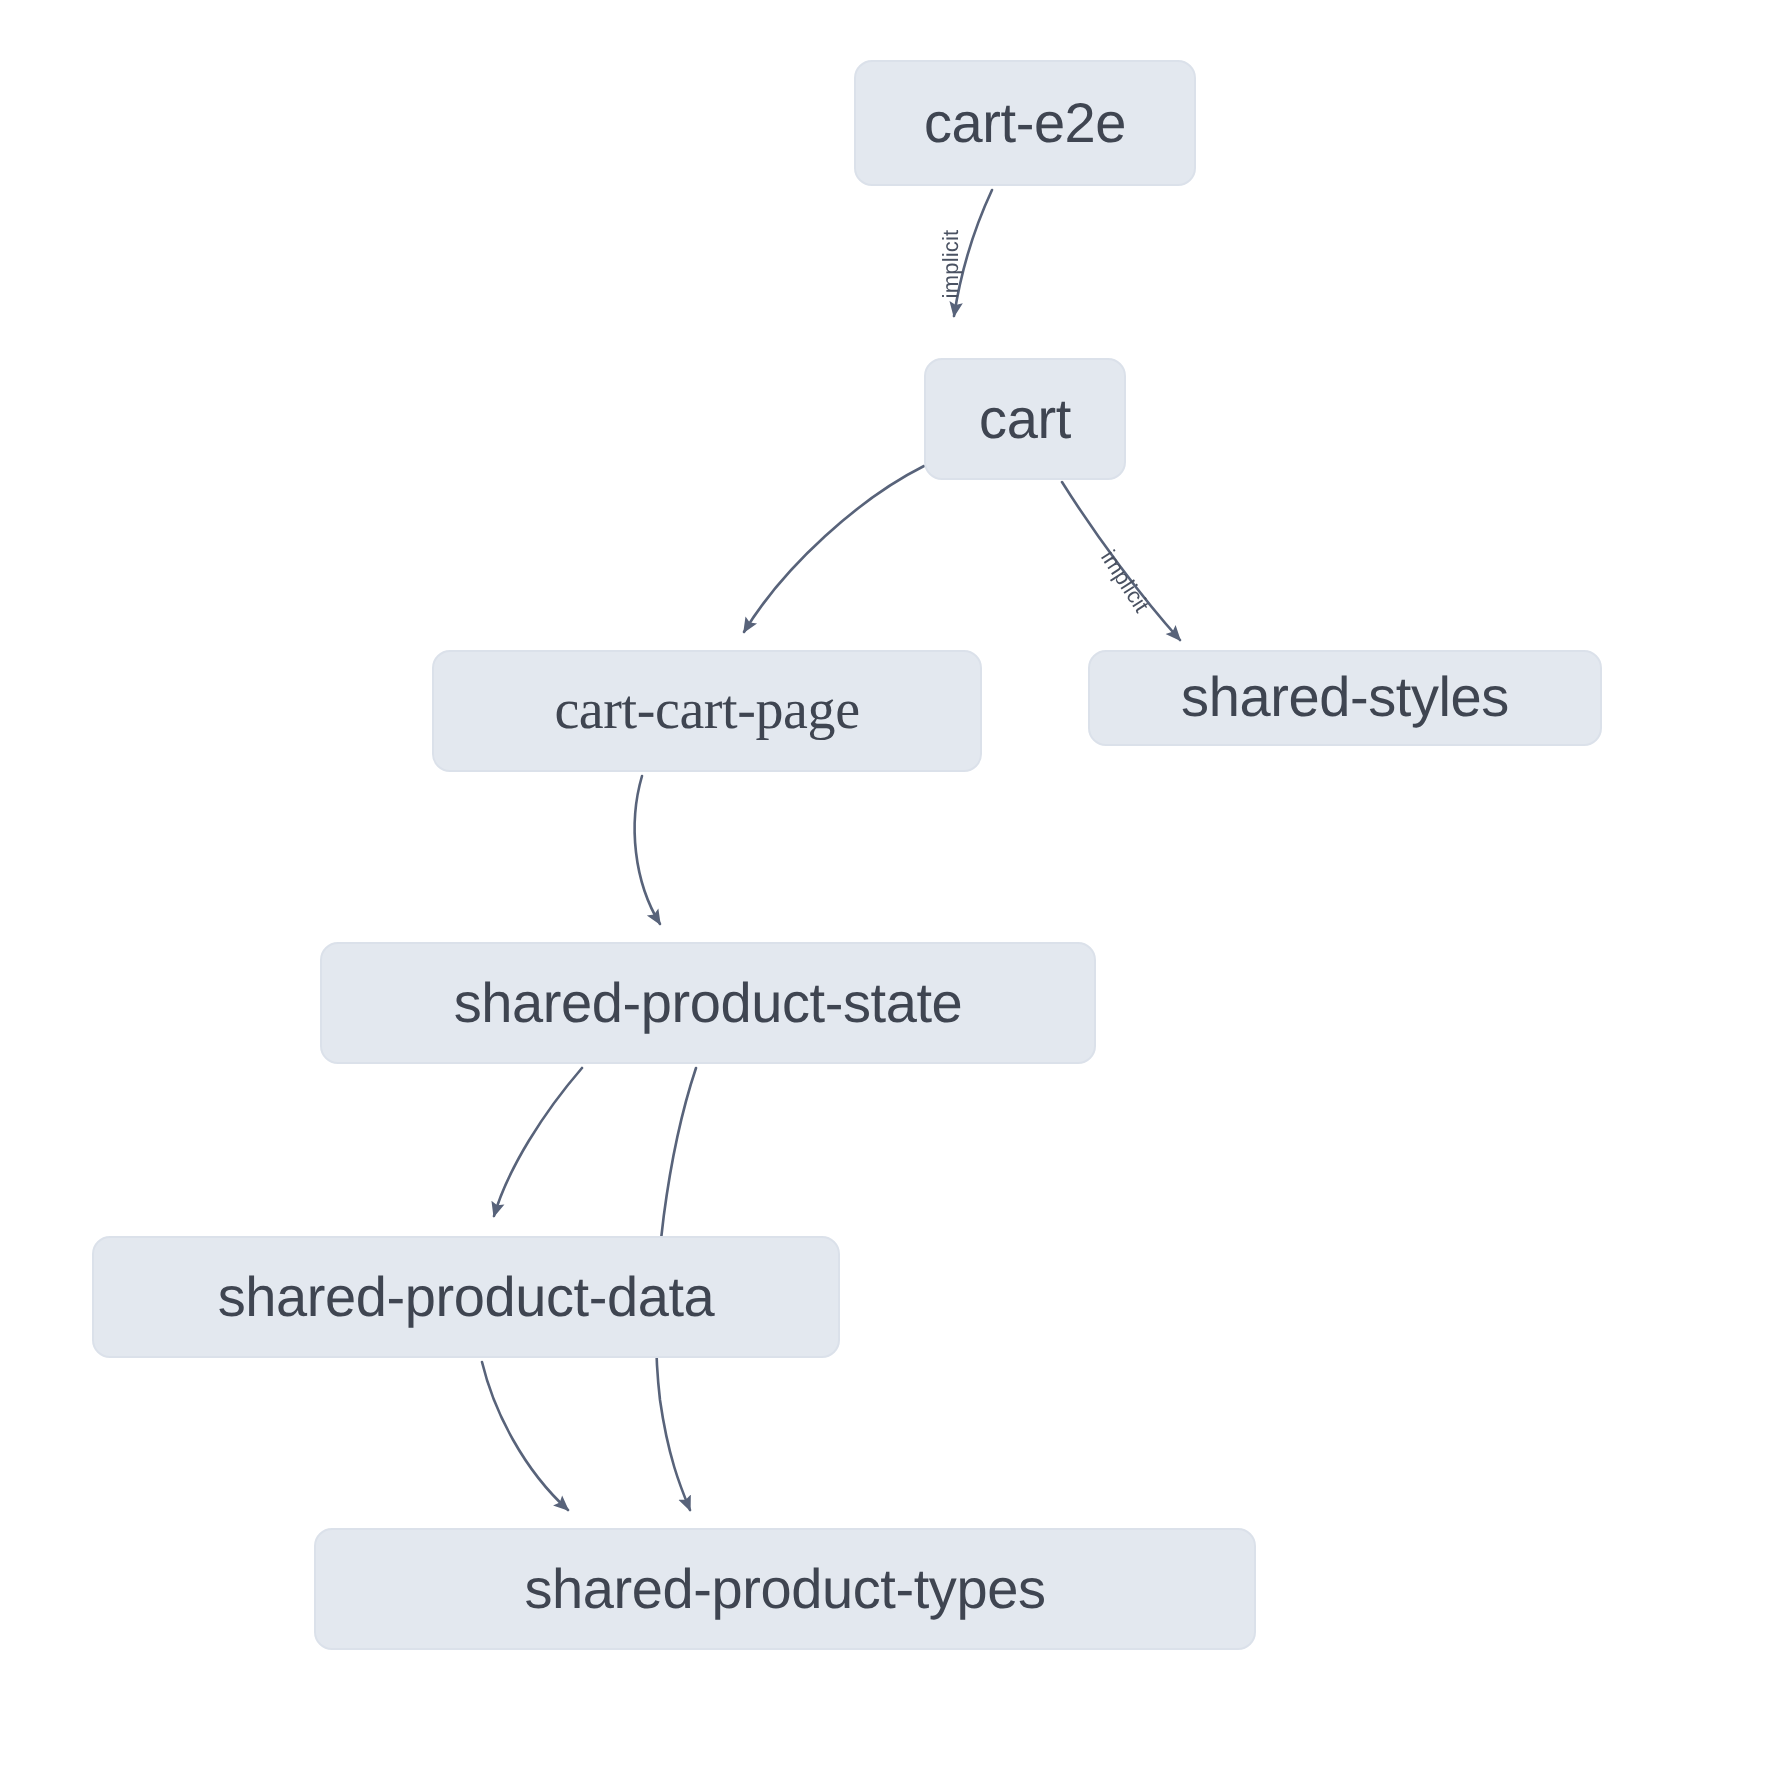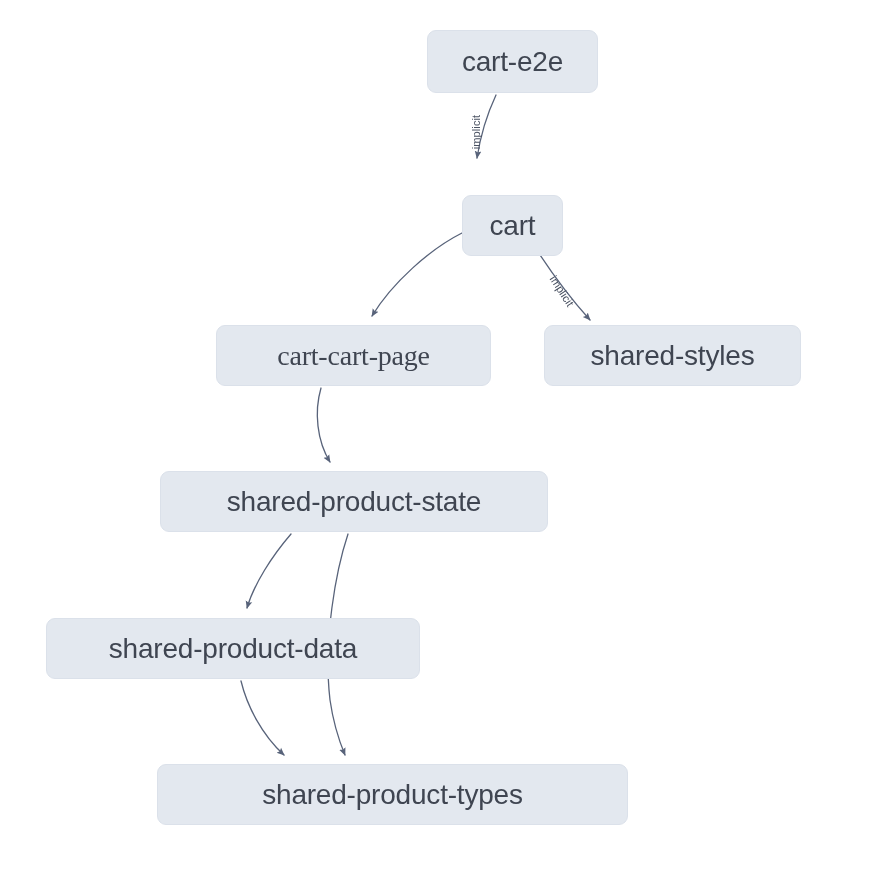--- a/index.html
+++ b/index.html
@@ -83,29 +83,29 @@
       <path d="M 348,534 C 336,570 323,640 330,700 C 334,728 340,743 345,755" marker-end="url(#arrowhead)"></path>
 
       <path d="M 241,681 C 247,706 262,735 284,755" marker-end="url(#arrowhead)"></path>
     </g>
   </svg>
 
   <div class="graph-node" style="left:427px; top:30px; width:171px; height:63px; font-size:28px;">
     <span class="node-label">cart-e2e</span>
   </div>
 
-  <div class="graph-node" style="left:462px; top:179px; width:101px; height:61px; font-size:28px;margin-top:16px;">
+  <div class="graph-node" style="left:462px; top:179px; width:101px; height:61px; font-size:28px;">
     <span class="node-label">cart</span>
   </div>
 
   <div class="graph-node" style="left:216px; top:325px; width:275px; height:61px; font-size:28px;font-family:Liberation Serif, serif;">
     <span class="node-label">cart-cart-page</span>
   </div>
 
-  <div class="graph-node" style="left:544px; top:325px; width:257px; height:61px; font-size:28px;">
+  <div class="graph-node" style="left:544px; top:325px; width:257px; height:48px; font-size:28px;">
     <span class="node-label">shared-styles</span>
   </div>
 
   <div class="graph-node" style="left:46px; top:618px; width:374px; height:61px; font-size:28px;">
     <span class="node-label">shared-product-data</span>
   </div>
 
   <div class="graph-node" style="left:160px; top:471px; width:388px; height:61px; font-size:28px;">
     <span class="node-label">shared-product-state</span>
   </div>

